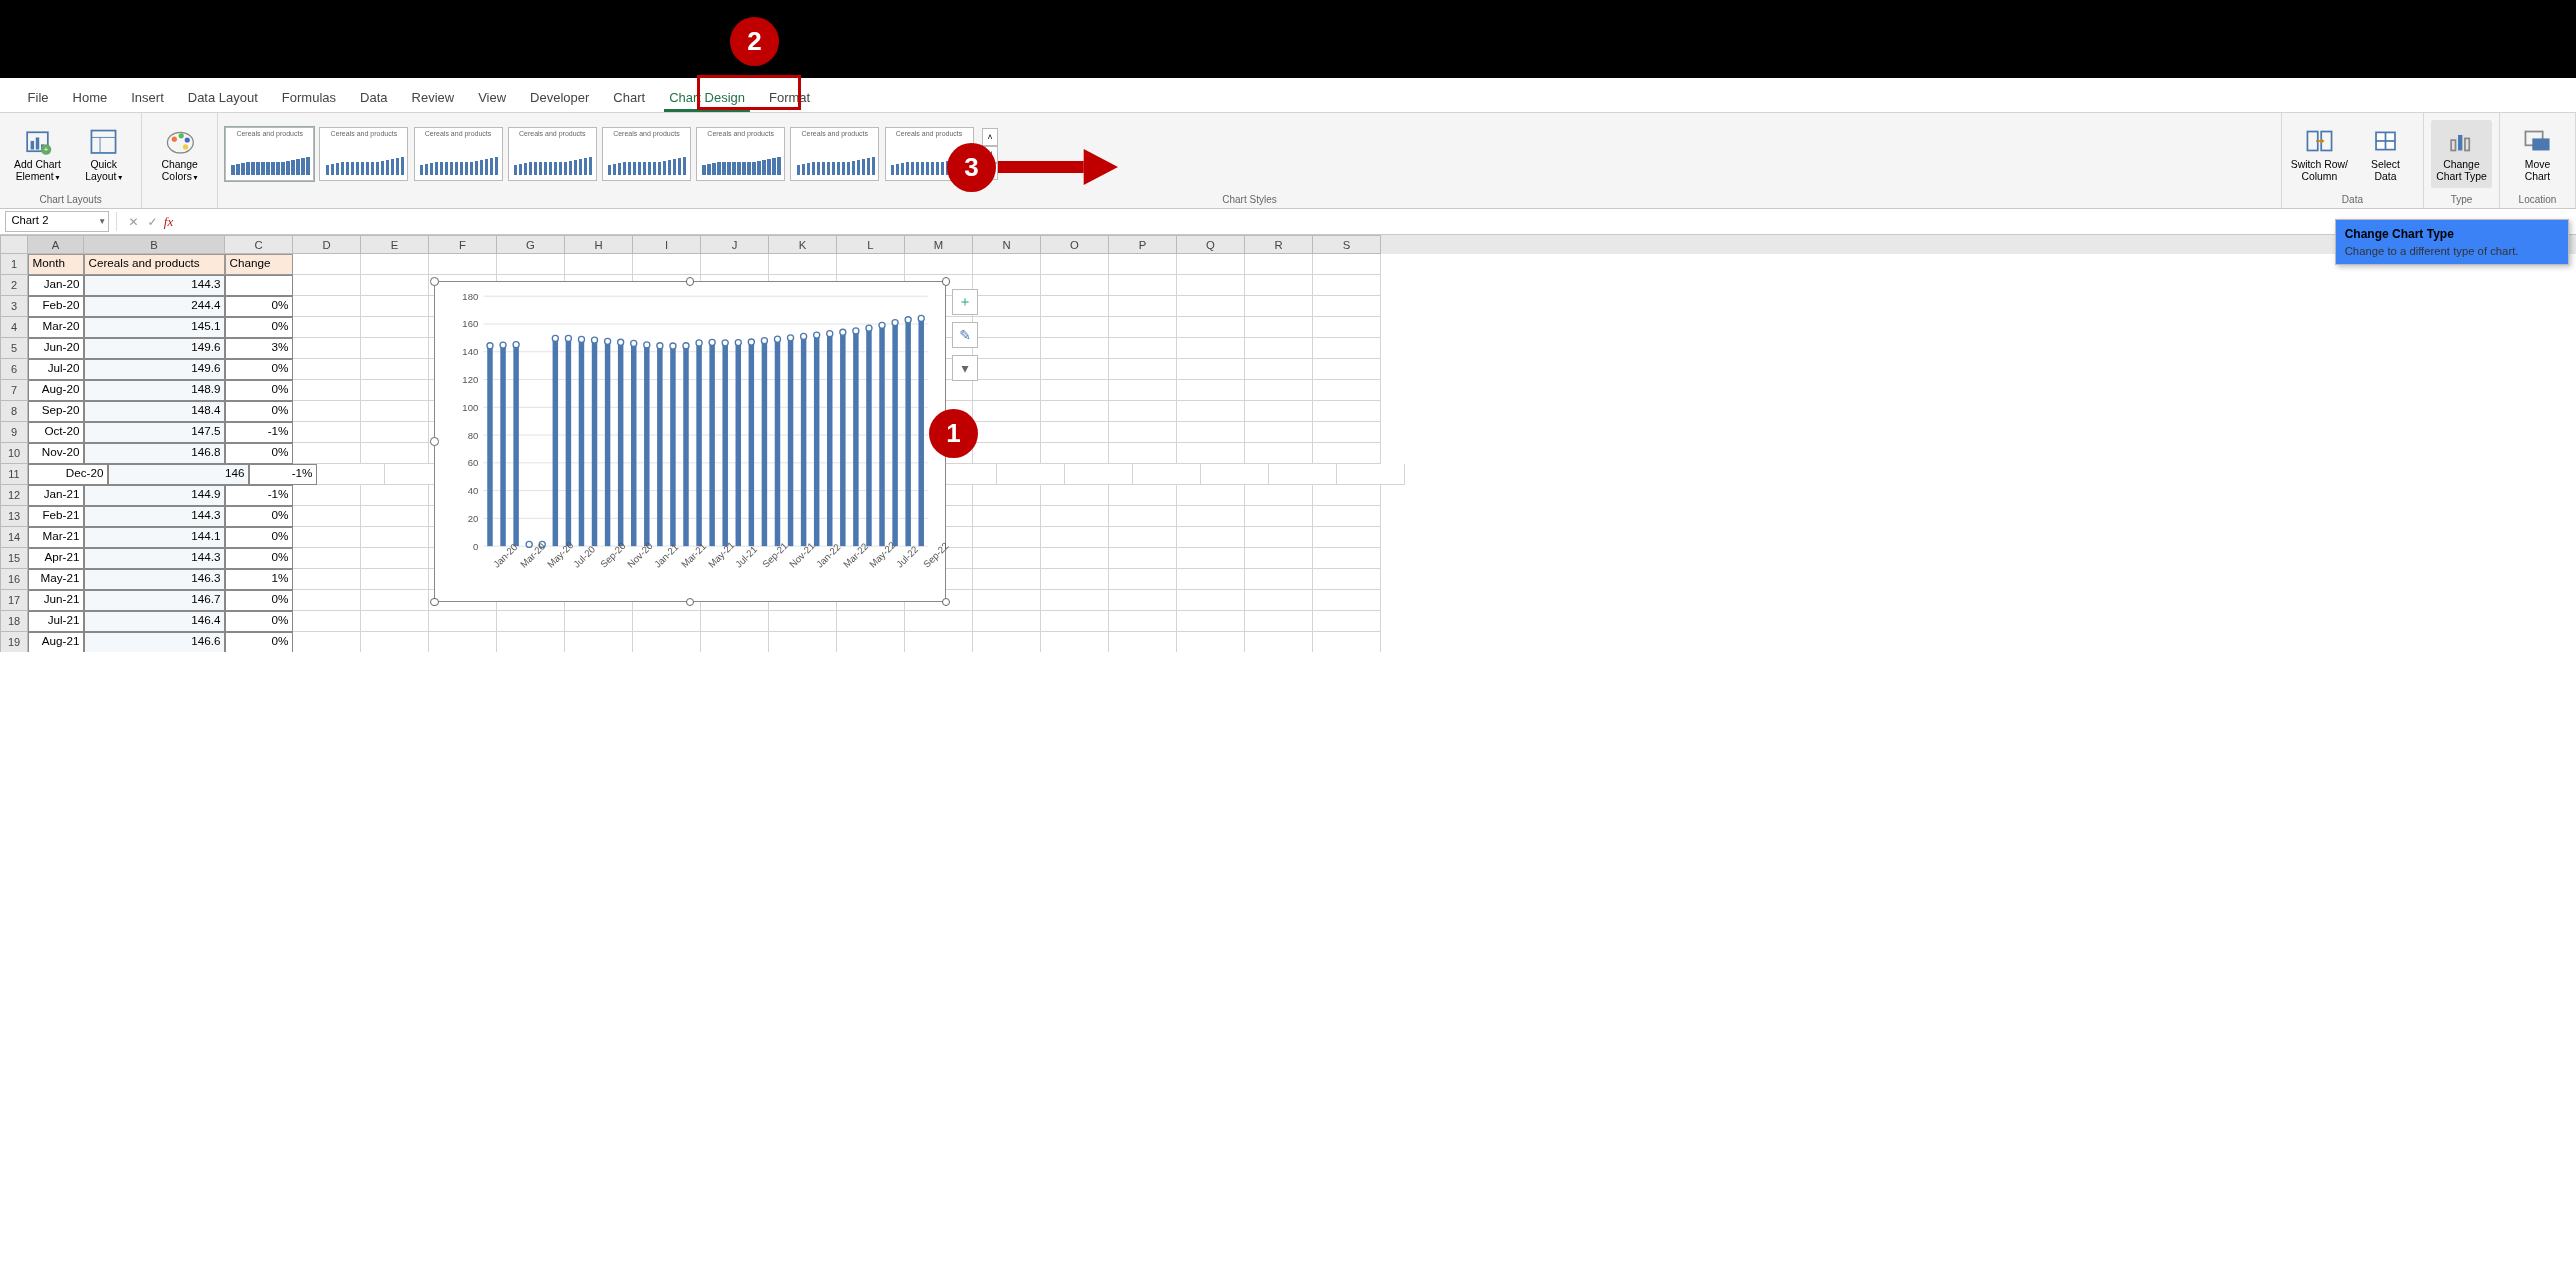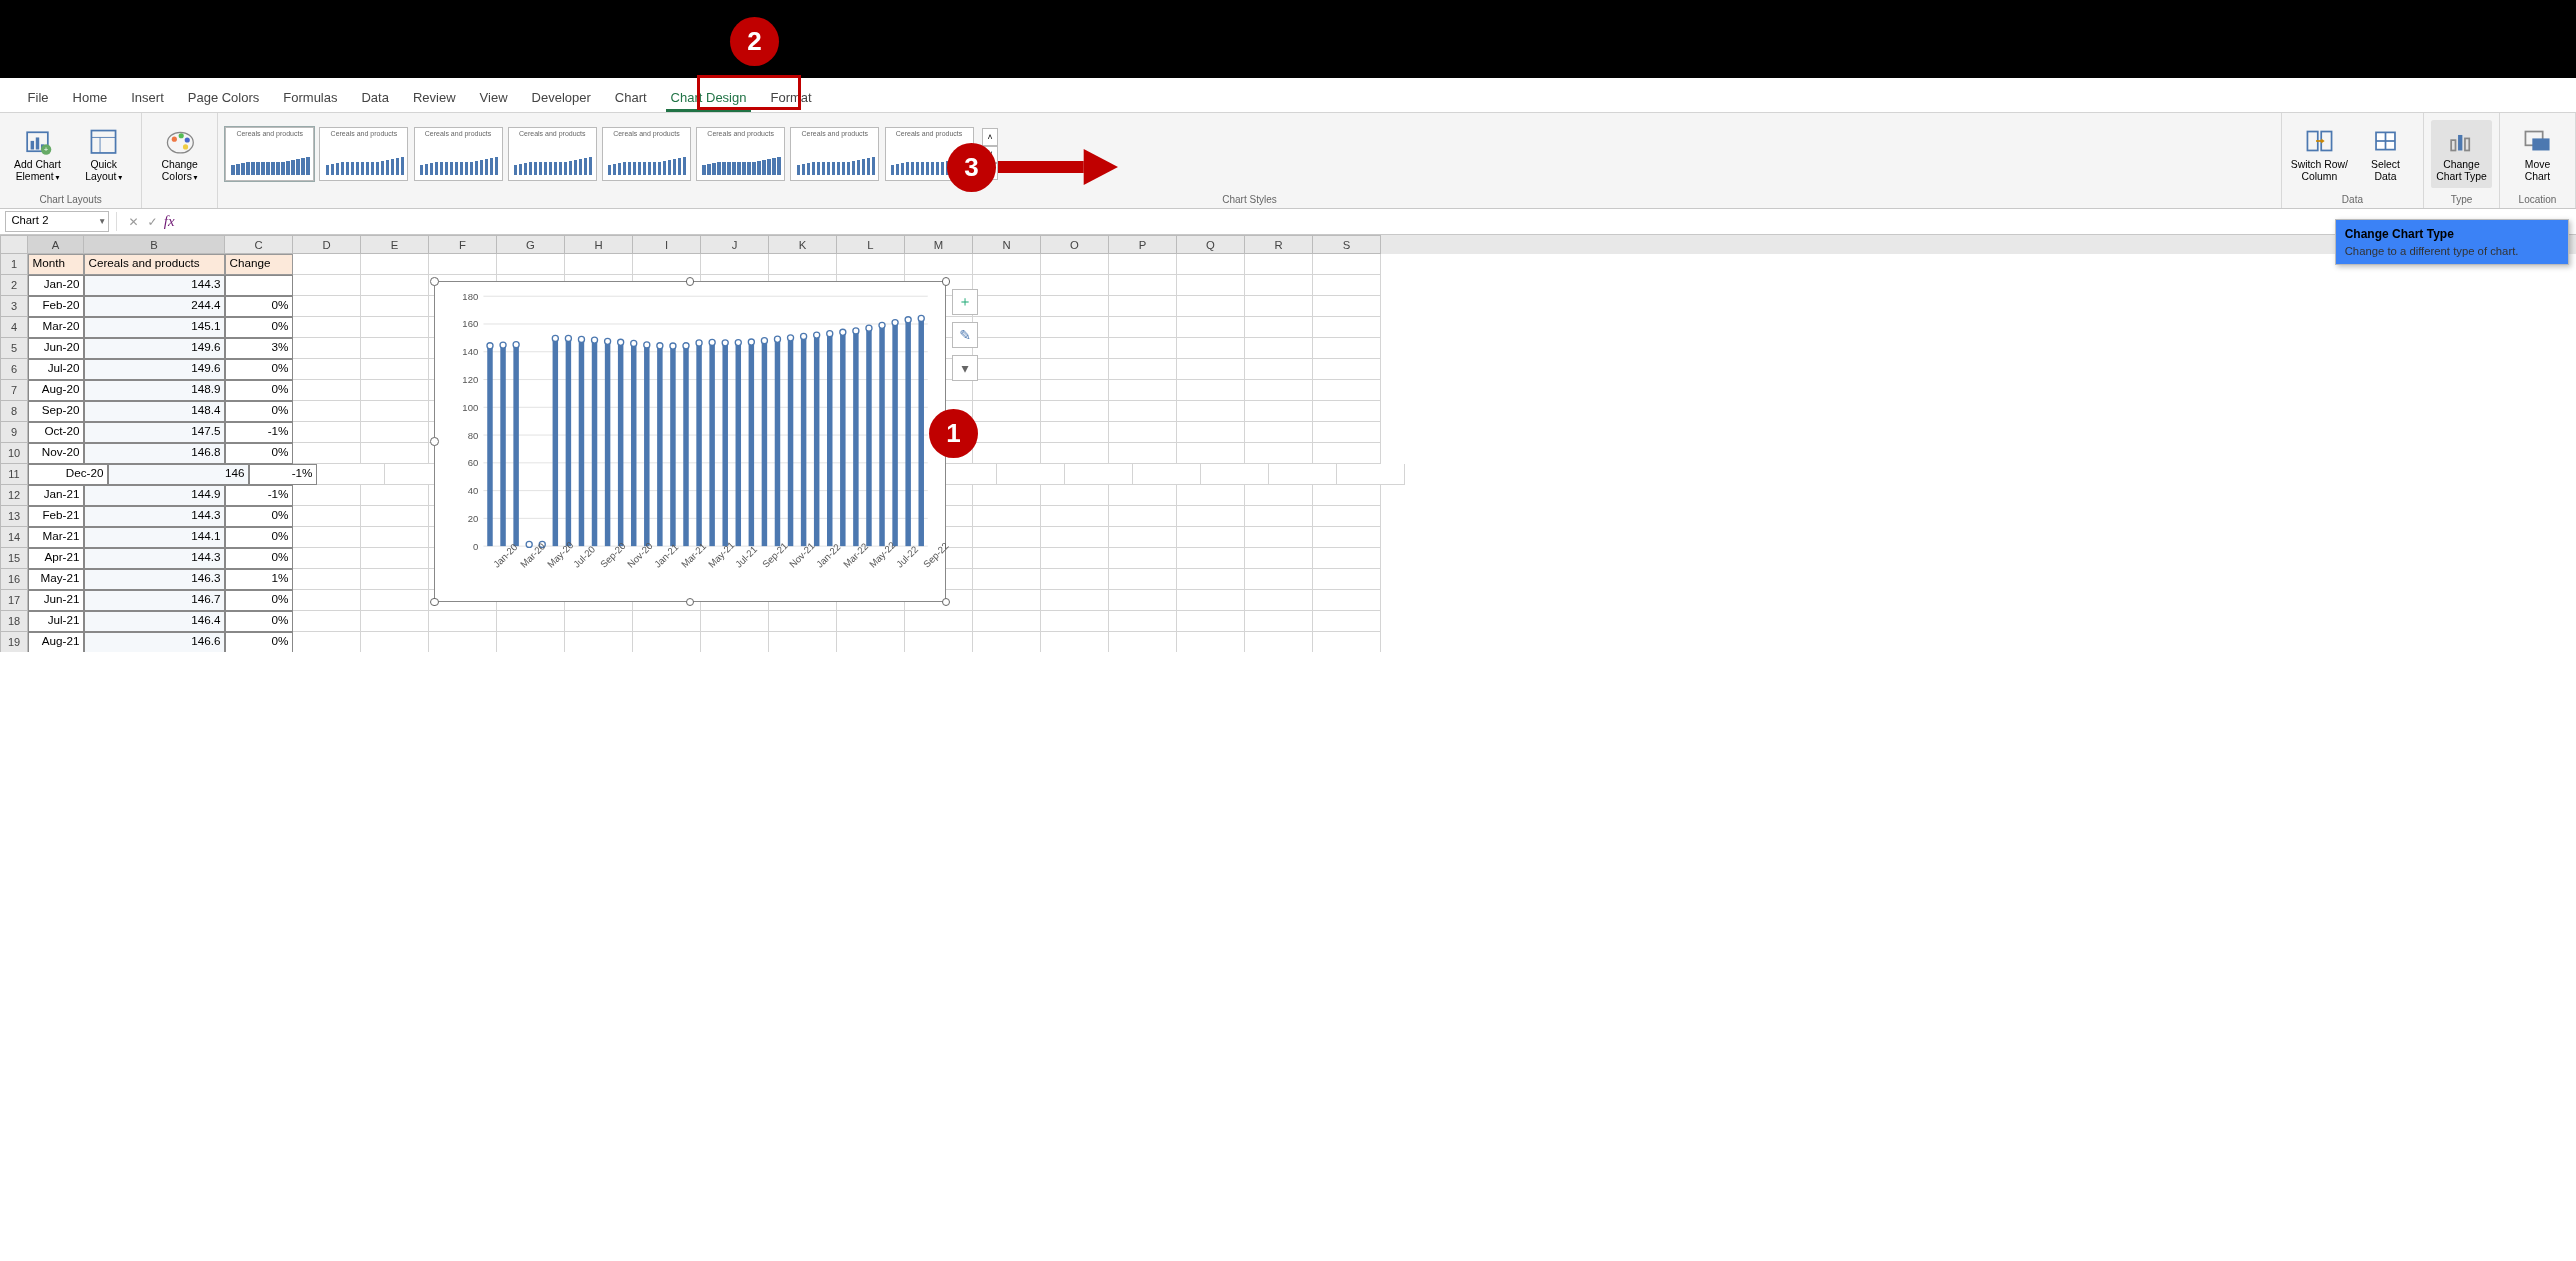--- a/index.html
+++ b/index.html
@@ -30,21 +30,21 @@
   .thumb-title { font-size:7px; text-align:center; color:#666; padding-top:1.7px;}
   .thumb-bars { position:absolute; left:5.2px; right:3.5px; bottom:5.2px; height:33px; display:flex; align-items:flex-end; gap:1.7px; }
   .thumb-bars span { flex:1; background:#4c78b0; }
   .thumb-nav { display:flex; flex-direction:column; gap:0; margin-left:3.5px; }
   .thumb-nav-btn { width:15.6px; height:17.4px; border:0.9px solid #bbb; display:flex; align-items:center; justify-content:center; font-size:8.7px; cursor:pointer; background:#fff;}
   .formula-bar { height:26px; border-bottom:0.9px solid #c8c8c8; display:flex; align-items:center; background:#fff; }
   .name-box { width:104px; height:21px; border:0.9px solid #bbb; margin-left:5.2px; padding:1.7px 17.4px 1.7px 5.2px; font-size:11.3px; position:relative; background:#fff;}
   .name-box::after{content:"▾"; position:absolute; right:3.5px; top:2.6px; font-size:9.6px; color:#666;}
   .fb-sep { width:0.9px; height:19px; background:#ddd; margin:0 7px; }
   .fb-btn { width:19px; text-align:center; color:#999; font-size:12px; cursor:pointer;}
-  .fx-label { font-style:italic; font-family:"Times New Roman",serif; font-size:15px; color:#701a75; margin:0 3.5px 0 1.7px;text-align:center; }
+  .fx-label { font-style:italic; font-family:"Times New Roman",serif; font-size:13px; color:#b91c1c; margin:0 3.5px 0 1.7px;text-align:center; }
   .fb-input { flex:1; border:none; outline:none; font-size:11.7px; padding-left:5.2px; }
   .tooltip-box { position:absolute; right:7px; top:219px; width:234px; background:#3b82f6; border:0.9px solid #bbb; box-shadow:1.7px 1.7px 5.2px rgba(0,0,0,.25); padding:7px 8.7px; z-index:950;}
   .tooltip-box .tt-title { font-weight:600; font-size:12px; margin-bottom:3.5px;}
   .tooltip-box .tt-body { font-size:11.3px; color:#333; }
   .grid-wrap { position:relative; height:417px; overflow:hidden;}
   .col-headers { display:flex; position:sticky; top:0; background:#e8e8e8; }
   .corner { width:28px; height:19px; border:0.9px solid #bbb; background:#e8e8e8;}
   .colh { height:19px; border:0.9px solid #bbb; border-left:none; display:flex; align-items:center; justify-content:center; font-size:11.3px; color:#444; background:#e8e8e8;}
   .colh.sel { background:#d4d4d4; }
   .rows { }
@@ -72,21 +72,21 @@
 </head>
 <body>
 
 <div class="top-black"></div>
 <div class="callout-badge" style="left:730px; top:17.4px;">2</div>
 
 <div class="ribbon-tabs" id="ribbon-tabs">
     <div class="ribbon-tab">File</div>
     <div class="ribbon-tab">Home</div>
     <div class="ribbon-tab">Insert</div>
-    <div class="ribbon-tab">Page Colors</div>
+    <div class="ribbon-tab">Data Layout</div>
     <div class="ribbon-tab">Formulas</div>
     <div class="ribbon-tab">Data</div>
     <div class="ribbon-tab">Review</div>
     <div class="ribbon-tab">View</div>
     <div class="ribbon-tab">Developer</div>
     <div class="ribbon-tab">Chart</div>
     <div class="ribbon-tab active">Chart Design</div>
     <div class="ribbon-tab">Format</div>
   </div>
 <div class="tab-highlight-box" style="left:697px; top:75px; width:104px; height:35px;"></div>

